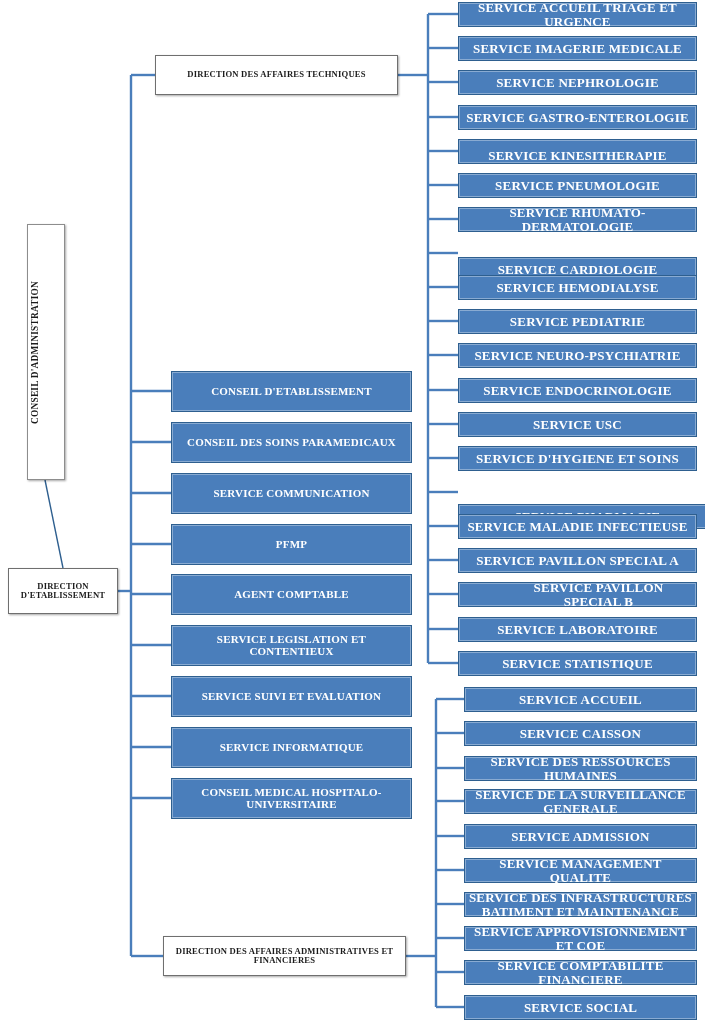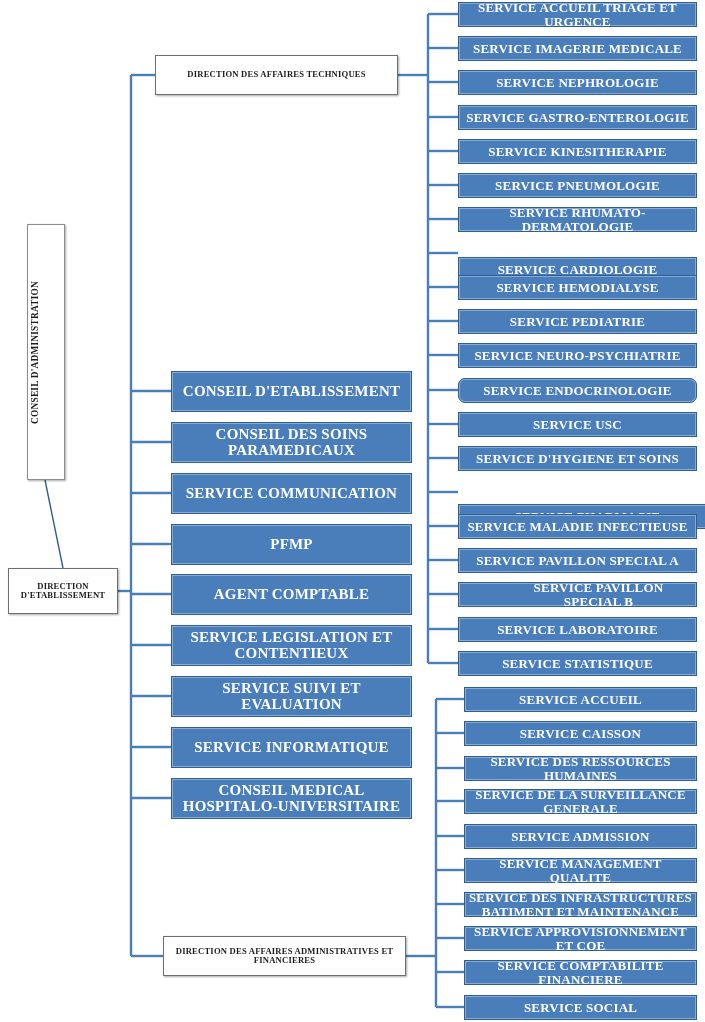--- a/index.html
+++ b/index.html
@@ -61,21 +61,21 @@
     width: 100%;
   }
   .vertical {
     writing-mode: vertical-rl;
     transform: rotate(180deg);
   }
   .leaf {
     font-size: 13px;
   }
   .mid {
-    font-size: 15px;
+    font-size: 11px;
   }
   .top {
     font-size: 8.6px;
   }
   .ca {
     font-size: 9.4px;
   }
 </style>
 </head>
 <body>
@@ -190,42 +190,42 @@
   </div>
   <div class="node leaf" style="left:458px; top:36px; width:239px; height:25px;">
     <span class="lbl">SERVICE IMAGERIE MEDICALE</span>
   </div>
   <div class="node leaf" style="left:458px; top:70px; width:239px; height:25px;">
     <span class="lbl">SERVICE NEPHROLOGIE</span>
   </div>
   <div class="node leaf" style="left:458px; top:105px; width:239px; height:25px;">
     <span class="lbl">SERVICE GASTRO-ENTEROLOGIE</span>
   </div>
-  <div class="node leaf" style="left:458px; top:139px; width:239px; height:25px;">
+  <div class="node leaf" style="left:458px; top:139px; width:239px; height:25px;align-items:flex-end;">
     <span class="lbl">SERVICE KINESITHERAPIE</span>
   </div>
   <div class="node leaf" style="left:458px; top:173px; width:239px; height:25px;">
     <span class="lbl">SERVICE PNEUMOLOGIE</span>
   </div>
   <div class="node leaf" style="left:458px; top:207px; width:239px; height:25px;">
     <span class="lbl">SERVICE RHUMATO-DERMATOLOGIE</span>
   </div>
   <div class="node leaf" style="left:458px; top:241px; width:239px; height:25px;margin-top:16px;">
     <span class="lbl">SERVICE CARDIOLOGIE</span>
   </div>
   <div class="node leaf" style="left:458px; top:275px; width:239px; height:25px;">
     <span class="lbl">SERVICE HEMODIALYSE</span>
   </div>
   <div class="node leaf" style="left:458px; top:309px; width:239px; height:25px;">
     <span class="lbl">SERVICE PEDIATRIE</span>
   </div>
   <div class="node leaf" style="left:458px; top:343px; width:239px; height:25px;">
     <span class="lbl">SERVICE NEURO-PSYCHIATRIE</span>
   </div>
-  <div class="node leaf" style="left:458px; top:378px; width:239px; height:25px;border-radius:7px;">
+  <div class="node leaf" style="left:458px; top:378px; width:239px; height:25px;">
     <span class="lbl">SERVICE ENDOCRINOLOGIE</span>
   </div>
   <div class="node leaf" style="left:458px; top:412px; width:239px; height:25px;">
     <span class="lbl">SERVICE USC</span>
   </div>
   <div class="node leaf" style="left:458px; top:446px; width:239px; height:25px;">
     <span class="lbl">SERVICE D'HYGIENE ET SOINS</span>
   </div>
   <div class="node leaf" style="left:458px; top:504px; width:259px; height:25px;">
     <span class="lbl">SERVICE PHARMACIE</span>

